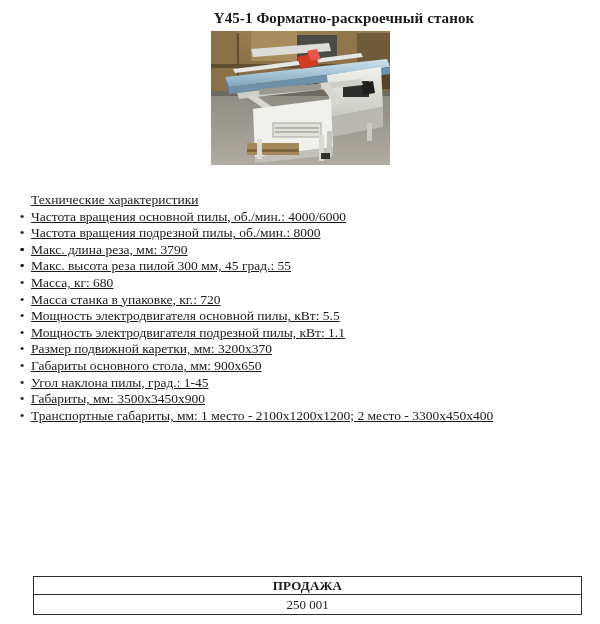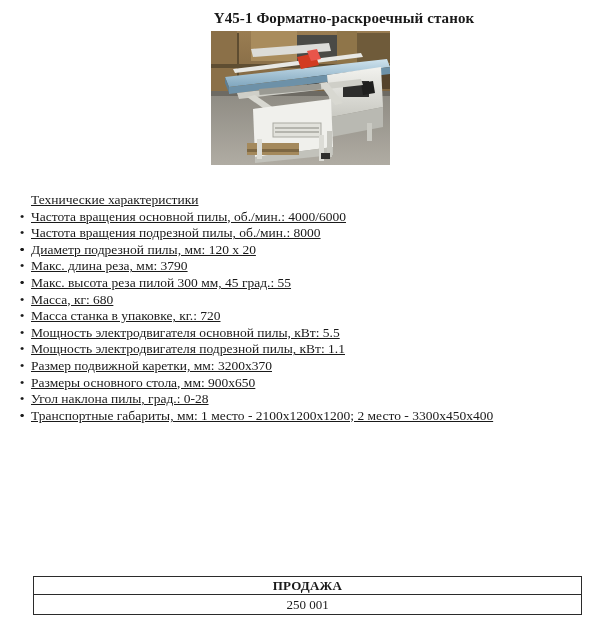--- a/index.html
+++ b/index.html
@@ -195,32 +195,32 @@
     </svg>
   </div>
 
   <div class="specs">
     <div class="specs-heading">Технические характеристики</div>
     <ul class="spec-list">
       <li><span class="bullet">•</span><span>Частота вращения основной пилы, об./мин.: 4000/6000</span></li>
       <li><span class="bullet">•</span><span>Частота вращения подрезной пилы, об./мин.: 8000</span></li>
       <li><span class="bullet">•</span></li>
       <li><span class="bullet">•</span></li>
-      <li><span class="bullet">•</span><span>Диаметр подрезной пилы, мм: 120 х 20</span></li>
+      <li><span class="bullet">•</span></li>
       <li><span class="bullet">•</span><span>Макс. длина реза, мм: 3790</span></li>
       <li><span class="bullet">•</span></li>
       <li><span class="bullet">•</span><span>Макс. высота реза пилой 300 мм, 45 град.: 55</span></li>
       <li><span class="bullet">•</span><span>Масса, кг: 680</span></li>
       <li><span class="bullet">•</span><span>Масса станка в упаковке, кг.: 720</span></li>
       <li><span class="bullet">•</span><span>Мощность электродвигателя основной пилы, кВт: 5.5</span></li>
       <li><span class="bullet">•</span><span>Мощность электродвигателя подрезной пилы, кВт: 1.1</span></li>
       <li><span class="bullet">•</span><span>Размер подвижной каретки, мм: 3200х370</span></li>
-      <li><span class="bullet">•</span><span>Размеры основного стола, мм: 900х650</span></li>
-      <li><span class="bullet">•</span><span>Угол наклона пилы, град.: 0-28</span></li>
-      <li><span class="bullet">•</span></li>
+      <li><span class="bullet">•</span><span>Габариты основного стола, мм: 900х650</span></li>
+      <li><span class="bullet">•</span><span>Угол наклона пилы, град.: 1-45</span></li>
+      <li><span class="bullet">•</span><span>Габариты, мм: 3500х3450х900</span></li>
       <li><span class="bullet">•</span><span>Транспортные габариты, мм: 1 место - 2100х1200х1200; 2 место - 3300х450х400</span></li>
     </ul>
   </div>
 
   <table class="price-table">
     <tbody>
       <tr>
         <td class="head">ПРОДАЖА</td>
       </tr>
       <tr>

